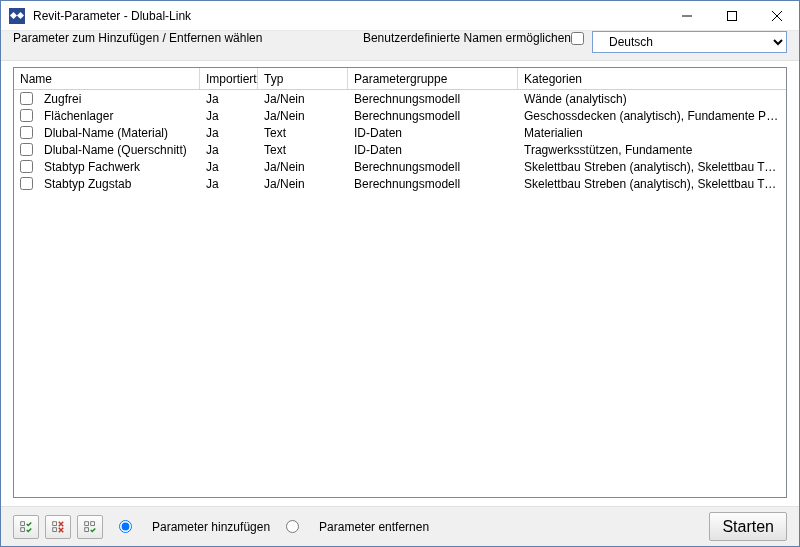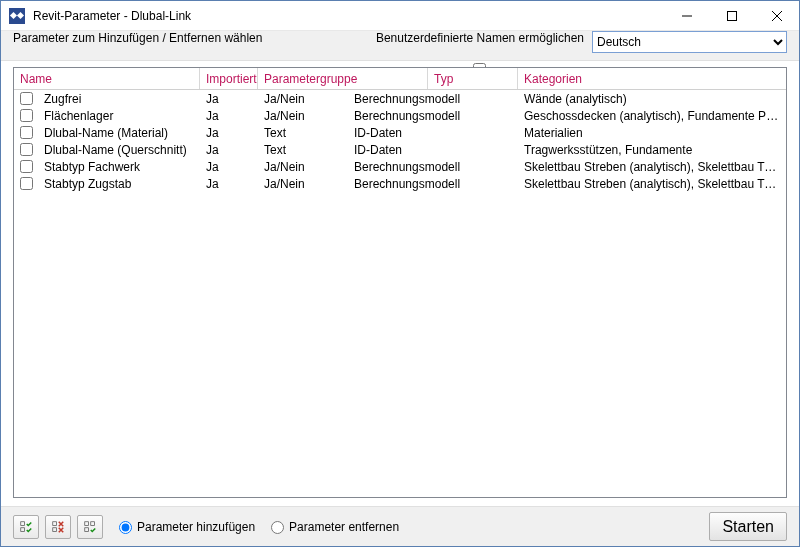--- a/index.html
+++ b/index.html
@@ -62,31 +62,30 @@
   
   .topstrip {
     height: 30px;
     display: flex; align-items: flex-start;
     padding: 0 12px;
     background: #f0f0f0;
     border-bottom: 1px solid #e0e0e0;
   }
   .topstrip .left-label { flex: 1; }
   .udn-check {
-    display: flex; align-items: center; gap: 18px;
+    display: flex; align-items: center; gap: 0;
     margin-right: 8px;
-    flex-direction: column;
   }
   .udn-check input[type=checkbox] { width: 13px; height: 13px; margin:0; }
   select.lang {
     height: 22px;
     width: 195px;
     border: 1px solid #7a9fd4;
     font-family: inherit; font-size: 12px;
-    padding: 0 0;
+    padding: 0 12px;
     background: #fff;
   }
   
   .table-wrap {
     flex: 1;
     margin: 6px 12px 8px 12px;
     border: 1px solid #828790;
     background: #fff;
     display: flex; flex-direction: column;
     overflow: hidden;
@@ -96,21 +95,21 @@
     height: 22px;
     align-items: stretch;
     background: #fff;
     border-bottom: 1px solid #d0d0d0;
   }
   .th {
     display: flex; align-items: center;
     padding: 0 6px;
     border-right: 1px solid #d8d8d8;
     font-weight: normal;
-    color: #be185d;
+    color: #000000;
     white-space: nowrap; overflow: hidden; text-overflow: ellipsis;
   }
   .col-name   { width: 186px; flex: 0 0 auto; }
   .col-imp    { width: 58px;  flex: 0 0 auto; }
   .col-typ    { width: 90px;  flex: 0 0 auto; }
   .col-pgrp   { width: 170px; flex: 0 0 auto; }
   .col-kat    { flex: 1 1 auto; border-right: none; }
   .tbody { flex: 1; overflow: hidden; }
   .trow {
     display: flex; height: 17px; align-items: center;
@@ -134,21 +133,21 @@
   .iconbtn {
     width: 26px; height: 24px;
     border: 1px solid #adadad;
     background: linear-gradient(#fdfdfd,#e9e9e9);
     display: flex; align-items: center; justify-content: center;
     border-radius: 2px;
     position: relative;
   }
   .iconbtn svg { width: 16px; height: 16px; }
   .radiogroup { display: flex; align-items: center; gap: 16px; margin-left: 10px; }
-  .radio-opt { display: flex; align-items: flex-end; gap: 5px; }
+  .radio-opt { display: flex; align-items: center; gap: 20px; }
   .radio-opt input[type=radio] { margin: 0; }
   .spacer { flex: 1; }
   .btn {
     height: 29px;
     min-width: 72px;
     padding: 0 12px;
     border: 1px solid #adadad;
     background: linear-gradient(#fdfdfd,#e3e3e3);
     font-family: inherit; font-size: 16px;
     border-radius: 2px;
@@ -190,22 +189,22 @@
     </label>
     <select class="lang">
       <option>Deutsch</option>
     </select>
   </div>
 
   <div class="table-wrap">
     <div class="thead">
       <div class="th col-name">Name</div>
       <div class="th col-imp">Importiert</div>
+      <div class="th col-typ">Typ</div>
       <div class="th col-pgrp">Parametergruppe</div>
-      <div class="th col-typ">Typ</div>
       <div class="th col-kat">Kategorien</div>
     </div>
     <div class="tbody" id="tbody">
         <div class="trow">
           <div class="td col-name">
             <input type="checkbox" style="">
             <span>Zugfrei</span>
           </div>
           <div class="td col-imp">Ja</div>
           <div class="td col-typ">Ja/Nein</div>

